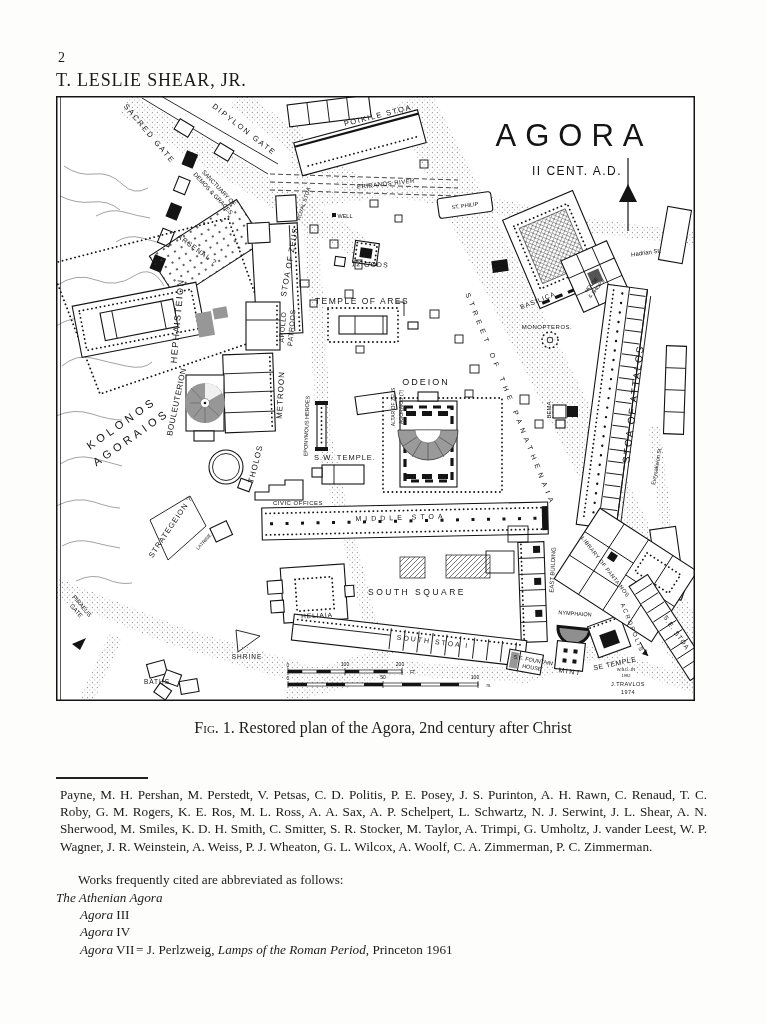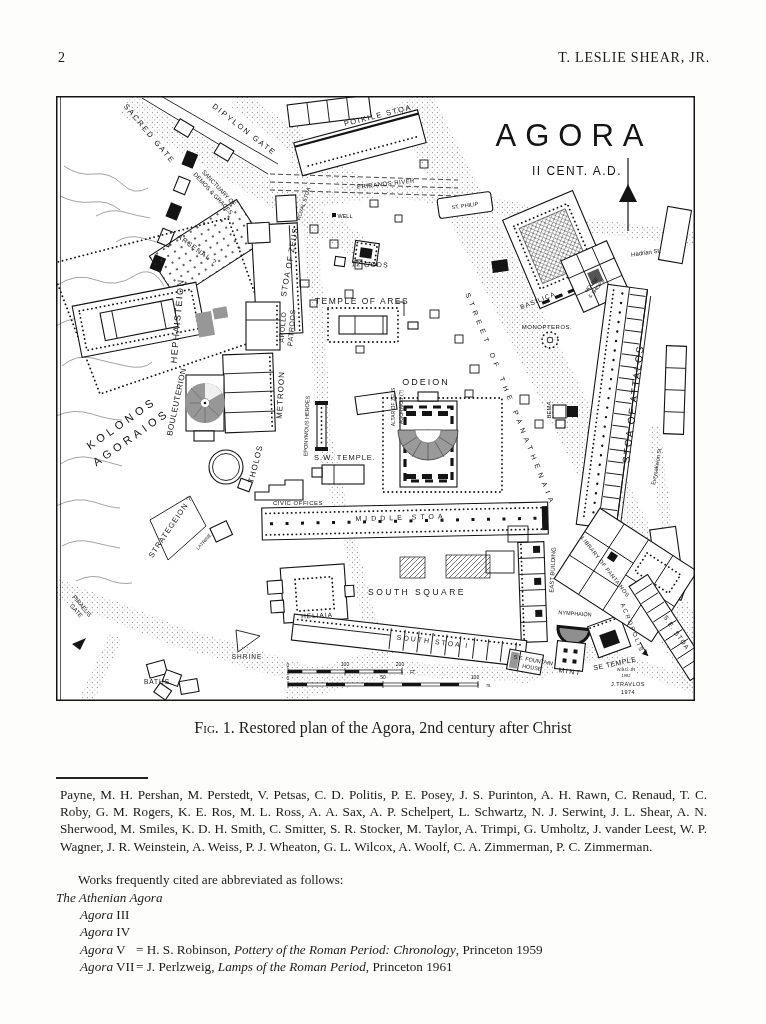--- a/index.html
+++ b/index.html
@@ -1,20 +1,20 @@
 <!DOCTYPE html>
 <html><head>
 <meta charset="utf-8">
 <style>
   html,body{margin:0;padding:0;background:#e8e8e6;}
   .sheet{position:relative;width:766px;height:1024px;background:#fdfdfc;margin:0 auto;overflow:hidden;
          font-family:"Liberation Serif",serif;color:#1a1a1a;}
   .header{position:absolute;top:50px;left:56px;width:654px;height:20px;}
   .pagenum{position:absolute;left:2px;top:0;font-size:14px;}
-  .runhead{position:absolute;left:0;right:0;text-align:right;font-size:14px;letter-spacing:.8px;}
+  .runhead{position:absolute;left:0;right:0;text-align:left;font-size:18px;letter-spacing:.8px;margin-top:20px;}
   .map-wrap{position:absolute;top:96px;left:56px;width:639px;height:605px;}
   svg{display:block;}
   svg text{fill:#141414;font-family:"Liberation Sans",sans-serif;text-anchor:middle;dominant-baseline:middle;}
   .caption{position:absolute;top:719px;left:0;width:766px;text-align:center;font-size:16px;}
   .caption .fcl{font-variant:small-caps;}
   .notes{position:absolute;top:777px;left:56px;width:655px;font-size:13.2px;line-height:17.4px;}
   .fnrule{width:92px;height:1.6px;background:#222;margin-bottom:7px;}
   .names{text-align:justify;margin:4px;}
   .works-intro{text-indent:22px;margin-top:16px;}
   .series{font-style:italic;}
@@ -483,22 +483,18 @@
     <p class="names">Payne, M. H. Pershan, M. Perstedt, V. Petsas, C. D. Politis, P. E. Posey, J. S. Purinton, A. H. Rawn, C. Renaud, T. C. Roby, G. M. Rogers, K. E. Ros, M. L. Ross, A. A. Sax, A. P. Schelpert, L. Schwartz, N. J. Serwint, J. L. Shear, A. N. Sherwood, M. Smiles, K. D. H. Smith, C. Smitter, S. R. Stocker, M. Taylor, A. Trimpi, G. Umholtz, J. vander Leest, W. P. Wagner, J. R. Weinstein, A. Weiss, P. J. Wheaton, G. L. Wilcox, A. Woolf, C. A. Zimmerman, P. C. Zimmerman.</p>
     <div class="works-intro">Works frequently cited are abbreviated as follows:</div>
     <div class="series">The Athenian Agora</div>
     <div class="entry">
       <span class="abbr"><span class="it">Agora</span><span> III</span></span>
     </div>
     <div class="entry">
       <span class="abbr"><span class="it">Agora</span><span> IV</span></span>
     </div>
     <div class="entry">
-      <span class="abbr"><span class="it">Agora</span><span> V</span></span>
-      <span><span>= H. S. Robinson, </span><span class="it">Pottery of the Roman Period: Chronology</span><span>, Princeton 1959</span></span>
-    </div>
-    <div class="entry">
       <span class="abbr"><span class="it">Agora</span><span> VII</span></span>
       <span><span>= J. Perlzweig, </span><span class="it">Lamps of the Roman Period</span><span>, Princeton 1961</span></span>
     </div>
   </div>
 
 </div>
 
 </body></html>

